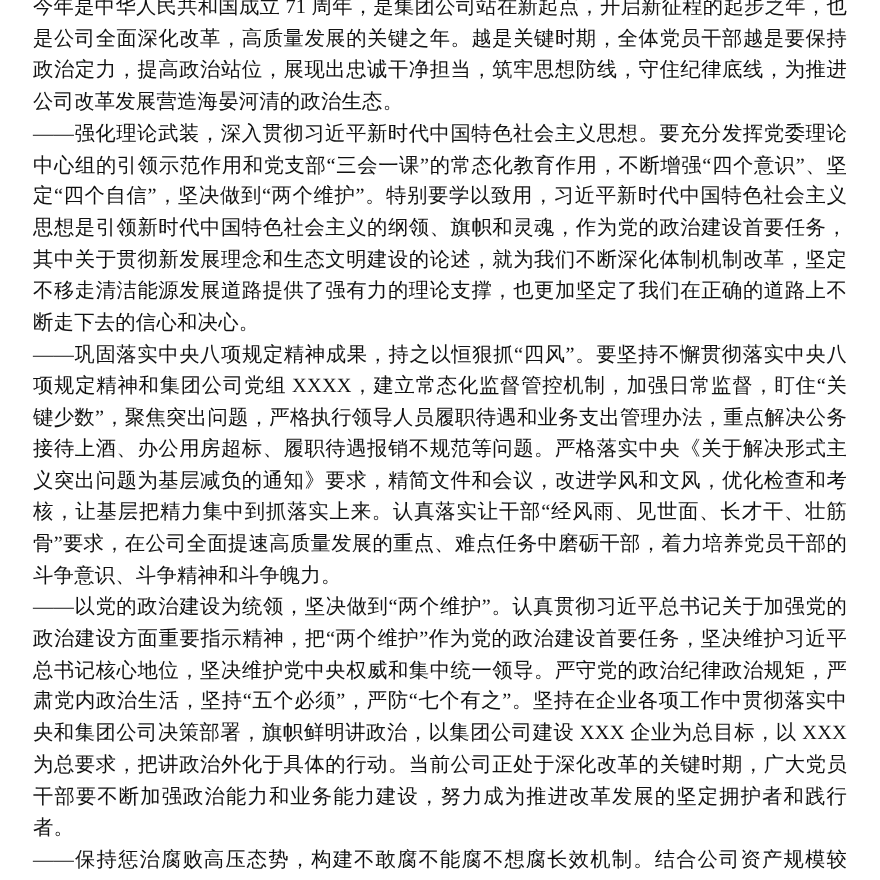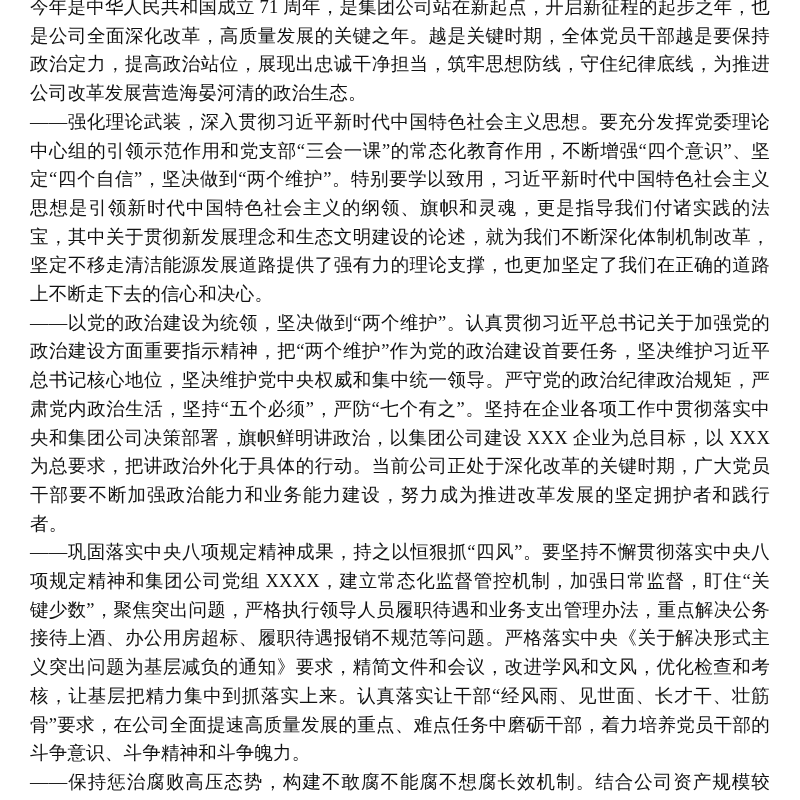--- a/index.html
+++ b/index.html
@@ -27,17 +27,17 @@
     text-justify: inter-character;
     word-break: break-all;
     letter-spacing: 0.2px;
   }
 </style>
 </head>
 <body>
 
 <div class="page">
   <p class="para">今年是中华人民共和国成立 71 周年，是集团公司站在新起点，开启新征程的起步之年，也是公司全面深化改革，高质量发展的关键之年。越是关键时期，全体党员干部越是要保持政治定力，提高政治站位，展现出忠诚干净担当，筑牢思想防线，守住纪律底线，为推进公司改革发展营造海晏河清的政治生态。</p>
-  <p class="para">——强化理论武装，深入贯彻习近平新时代中国特色社会主义思想。要充分发挥党委理论中心组的引领示范作用和党支部“三会一课”的常态化教育作用，不断增强“四个意识”、坚定“四个自信”，坚决做到“两个维护”。特别要学以致用，习近平新时代中国特色社会主义思想是引领新时代中国特色社会主义的纲领、旗帜和灵魂，更是指导我们付诸实践的法宝，其中关于贯彻新发展理念和生态文明建设的论述，就为我们不断深化体制机制改革，坚定不移走清洁能源发展道路提供了强有力的理论支撑，也更加坚定了我们在正确的道路上不断走下去的信心和决心。</p>
+  <p class="para">——强化理论武装，深入贯彻习近平新时代中国特色社会主义思想。要充分发挥党委理论中心组的引领示范作用和党支部“三会一课”的常态化教育作用，不断增强“四个意识”、坚定“四个自信”，坚决做到“两个维护”。特别要学以致用，习近平新时代中国特色社会主义思想是引领新时代中国特色社会主义的纲领、旗帜和灵魂，作为党的政治建设首要任务，其中关于贯彻新发展理念和生态文明建设的论述，就为我们不断深化体制机制改革，坚定不移走清洁能源发展道路提供了强有力的理论支撑，也更加坚定了我们在正确的道路上不断走下去的信心和决心。</p>
+  <p class="para">——巩固落实中央八项规定精神成果，持之以恒狠抓“四风”。要坚持不懈贯彻落实中央八项规定精神和集团公司党组 XXXX，建立常态化监督管控机制，加强日常监督，盯住“关键少数”，聚焦突出问题，严格执行领导人员履职待遇和业务支出管理办法，重点解决公务接待上酒、办公用房超标、履职待遇报销不规范等问题。严格落实中央《关于解决形式主义突出问题为基层减负的通知》要求，精简文件和会议，改进学风和文风，优化检查和考核，让基层把精力集中到抓落实上来。认真落实让干部“经风雨、见世面、长才干、壮筋骨”要求，在公司全面提速高质量发展的重点、难点任务中磨砺干部，着力培养党员干部的斗争意识、斗争精神和斗争魄力。</p>
   <p class="para">——以党的政治建设为统领，坚决做到“两个维护”。认真贯彻习近平总书记关于加强党的政治建设方面重要指示精神，把“两个维护”作为党的政治建设首要任务，坚决维护习近平总书记核心地位，坚决维护党中央权威和集中统一领导。严守党的政治纪律政治规矩，严肃党内政治生活，坚持“五个必须”，严防“七个有之”。坚持在企业各项工作中贯彻落实中央和集团公司决策部署，旗帜鲜明讲政治，以集团公司建设 XXX 企业为总目标，以 XXX 为总要求，把讲政治外化于具体的行动。当前公司正处于深化改革的关键时期，广大党员干部要不断加强政治能力和业务能力建设，努力成为推进改革发展的坚定拥护者和践行者。</p>
-  <p class="para">——巩固落实中央八项规定精神成果，持之以恒狠抓“四风”。要坚持不懈贯彻落实中央八项规定精神和集团公司党组 XXXX，建立常态化监督管控机制，加强日常监督，盯住“关键少数”，聚焦突出问题，严格执行领导人员履职待遇和业务支出管理办法，重点解决公务接待上酒、办公用房超标、履职待遇报销不规范等问题。严格落实中央《关于解决形式主义突出问题为基层减负的通知》要求，精简文件和会议，改进学风和文风，优化检查和考核，让基层把精力集中到抓落实上来。认真落实让干部“经风雨、见世面、长才干、壮筋骨”要求，在公司全面提速高质量发展的重点、难点任务中磨砺干部，着力培养党员干部的斗争意识、斗争精神和斗争魄力。</p>
   <p class="para">——保持惩治腐败高压态势，构建不敢腐不能腐不想腐长效机制。结合公司资产规模较大，基建投资多的实际，加强对工程建设、物资采购、资金运作等重点领域关键环节的监督，依托“三重一大”、财务、采购、法律等管理流程的监督嵌入，管住关键流程，把腐败问题易发多</p>
 </div>
 
 </body></html>

